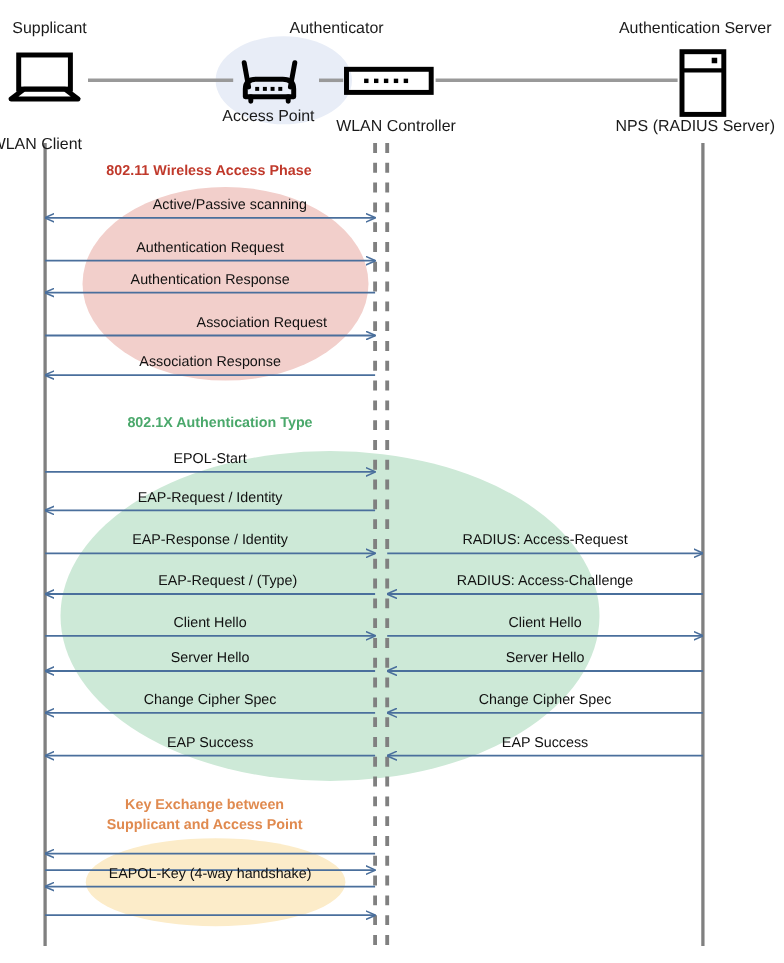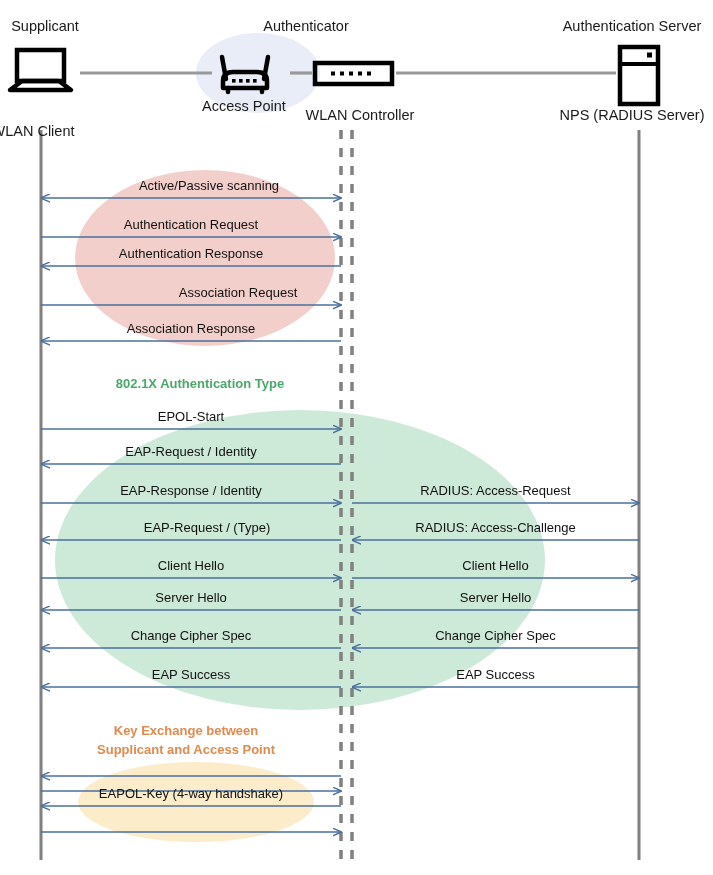--- a/index.html
+++ b/index.html
@@ -112,20 +112,21 @@
   <div class="lbl hdr-bot ctr" style="left:33px;top:107px;margin-top:16px;">WLAN Client</div>
 
   <div class="lbl hdr-top ctr" style="left:306px;top:18px;">Authenticator</div>
   <div class="lbl hdr-bot ctr" style="left:244px;top:98px;">Access Point</div>
 
   <div class="lbl hdr-bot ctr" style="left:360px;top:107px;">WLAN Controller</div>
 
   <div class="lbl hdr-top ctr" style="left:632px;top:18px;">Authentication Server</div>
   <div class="lbl hdr-bot ctr" style="left:632px;top:107px;">NPS (RADIUS Server)</div>
 
+  <div class="lbl phase phase-wireless ctr" style="left:190px;top:147px;">802.11 Wireless Access Phase</div>
 
   <div class="lbl phase phase-dot1x ctr" style="left:200px;top:376px;">802.1X Authentication Type</div>
 
   <div class="lbl phase phase-key ctr" style="left:186px;top:721px;">
     <div>Key Exchange between</div>
     <div>Supplicant and Access Point</div>
   </div>
 
   <div id="msg-label-layer">
       <div class="lbl msg ctr" style="left: 191px; top: 178px; margin-left: 18px;">Active/Passive scanning</div>

